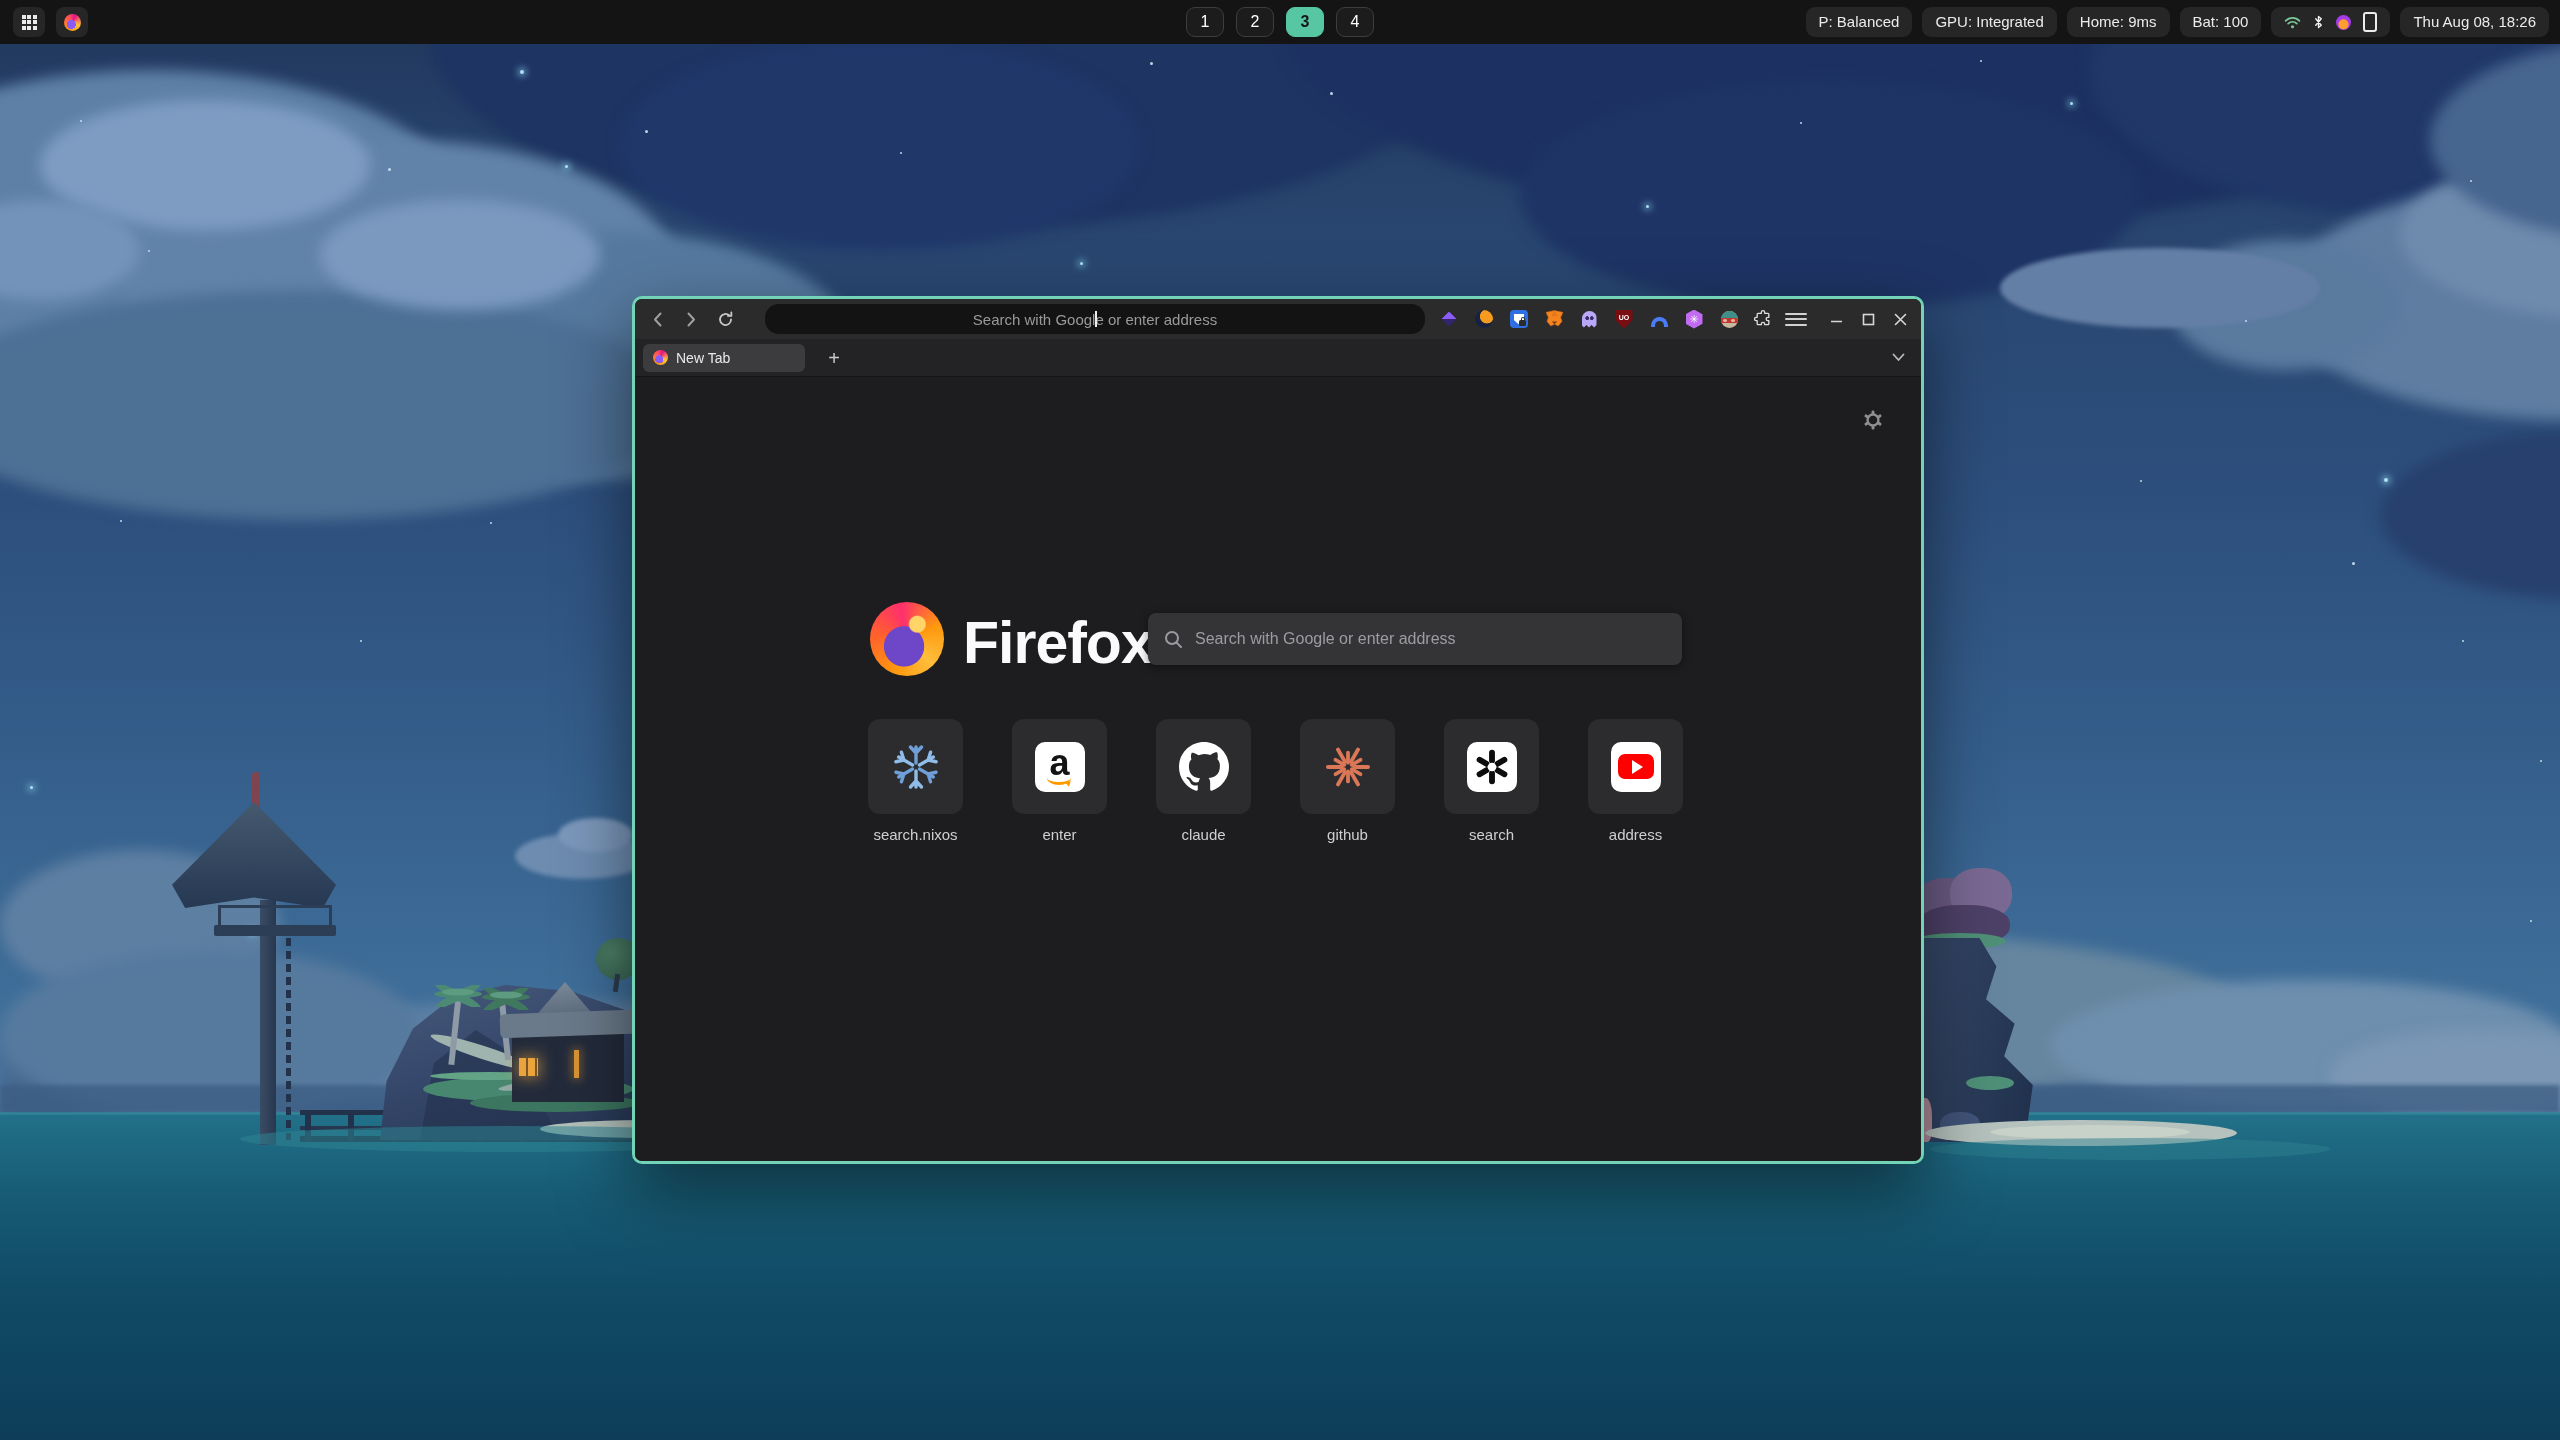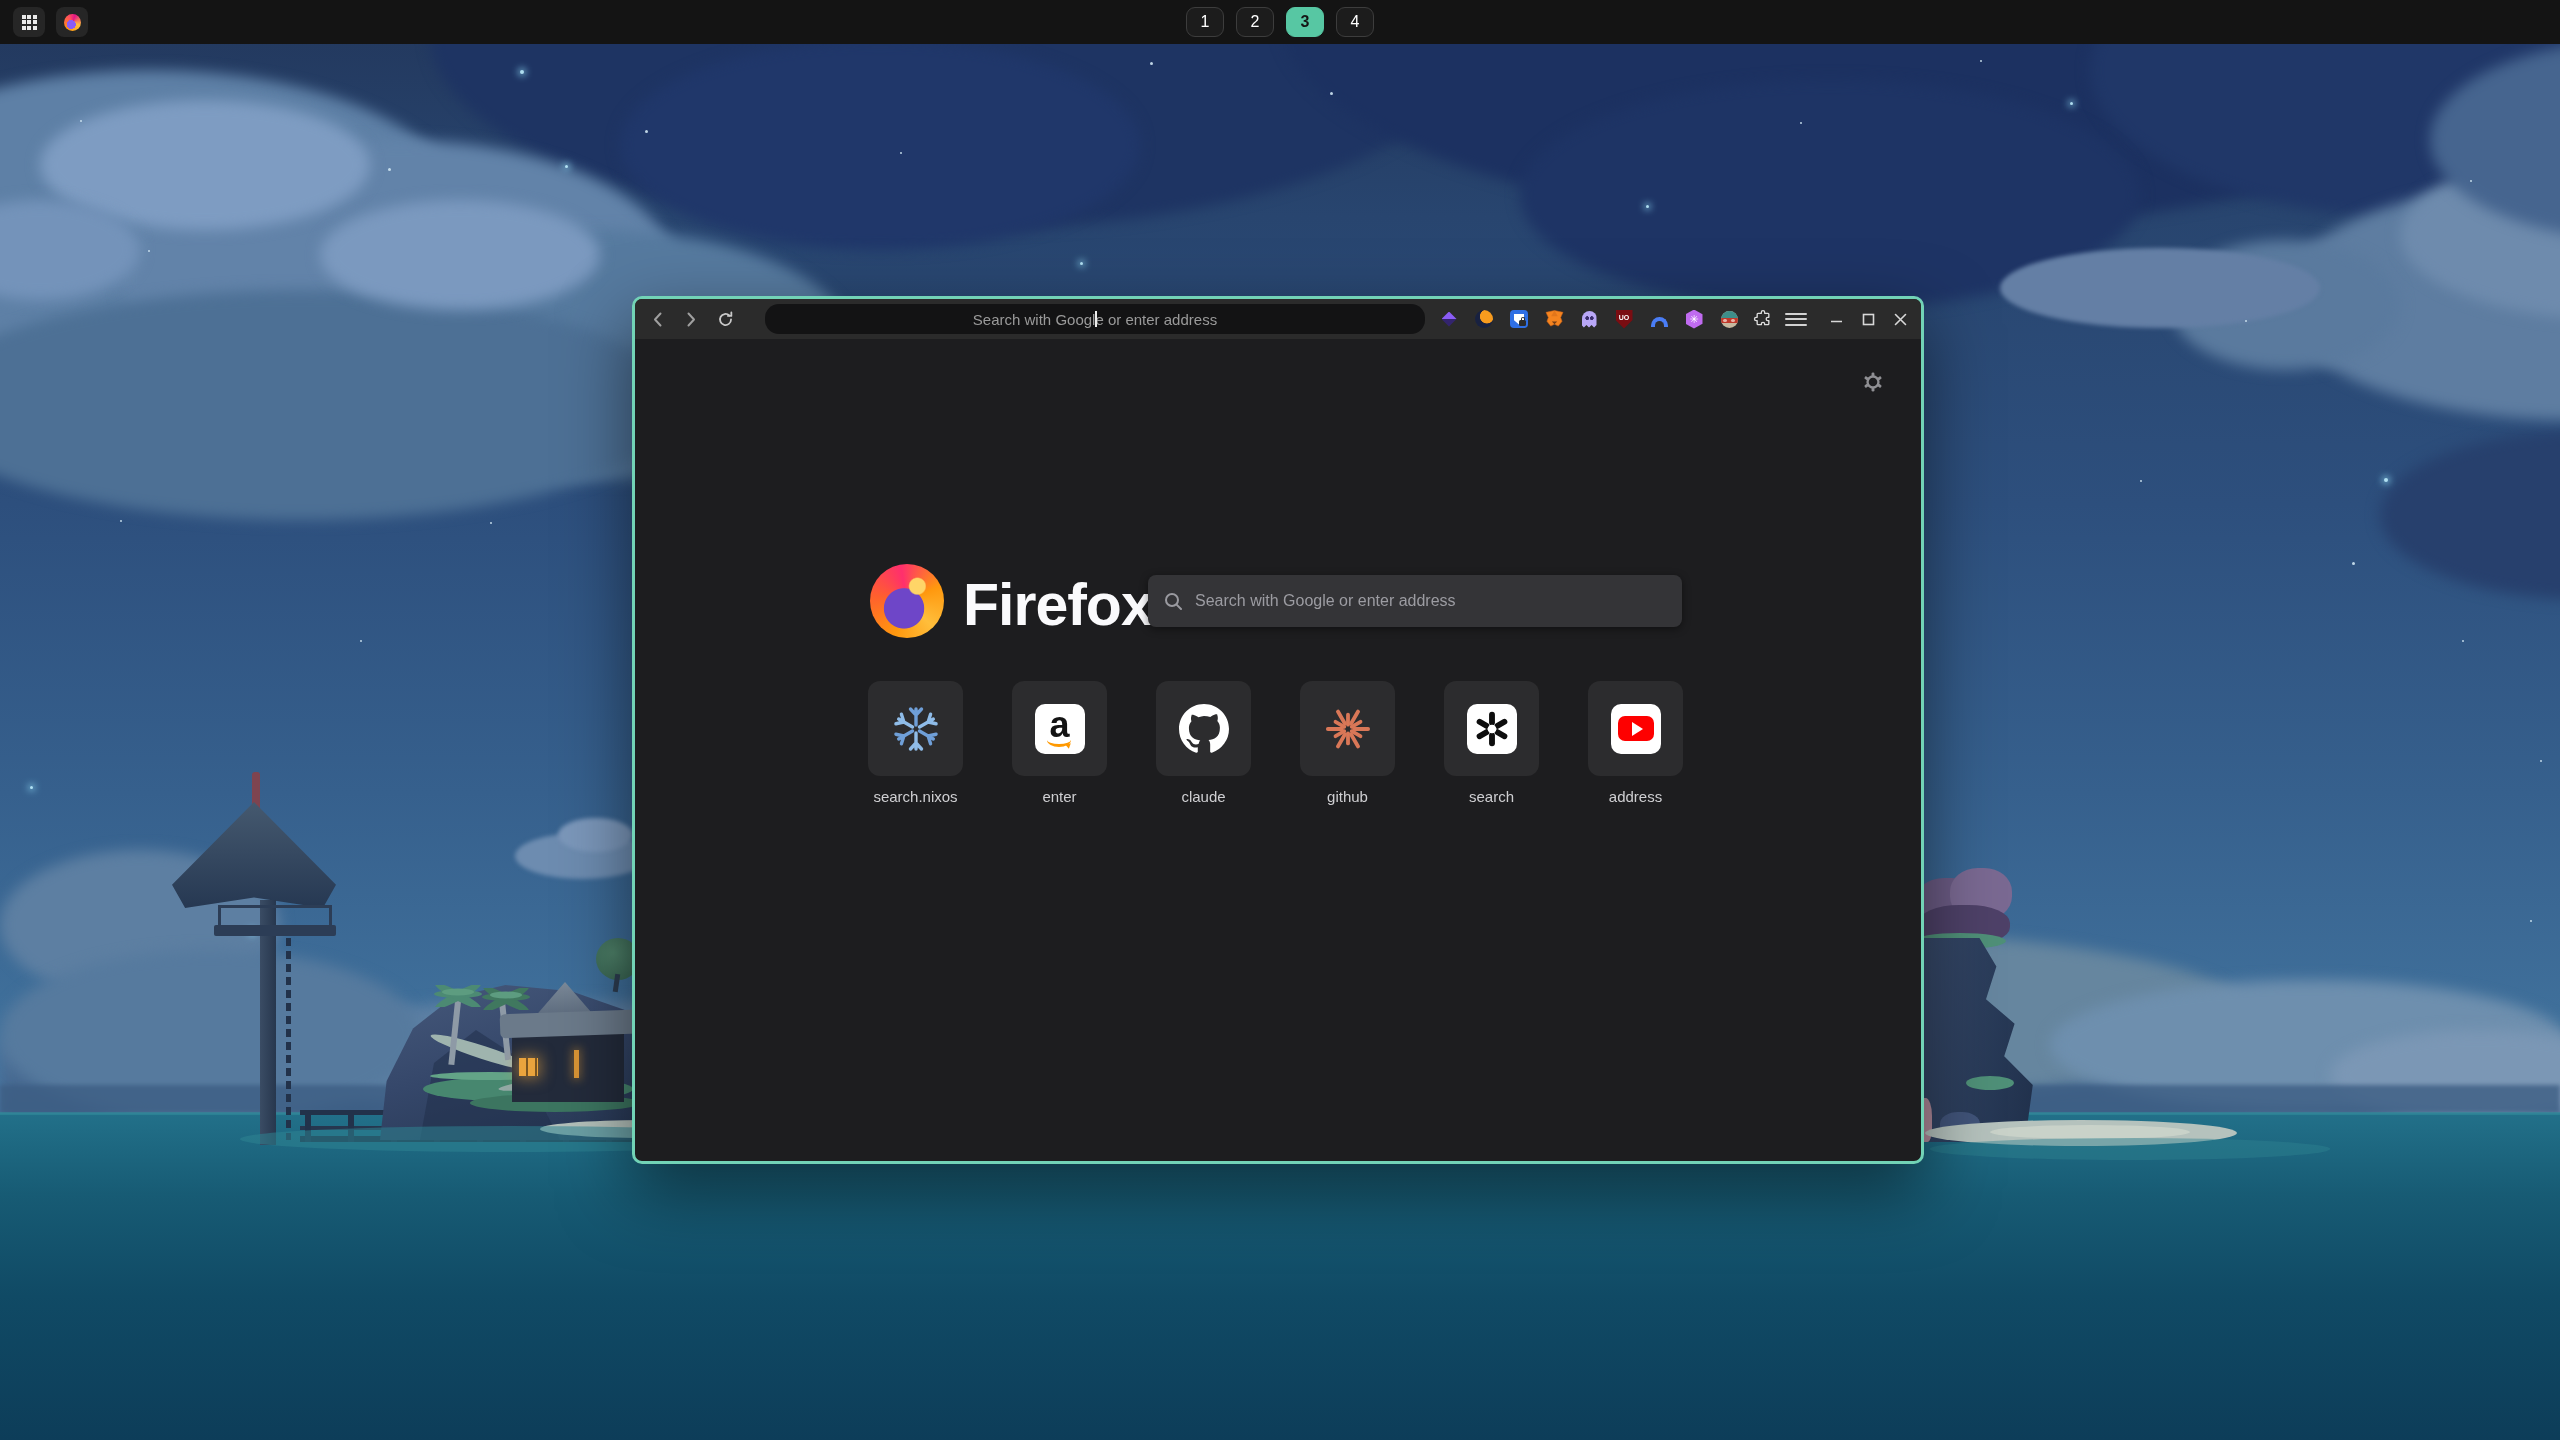--- a/index.html
+++ b/index.html
@@ -299,20 +299,39 @@
       <div class="ff-mini"></div>
     </div>
 
     <div class="workspaces">
       <div class="ws">1</div>
       <div class="ws">2</div>
       <div class="ws active">3</div>
       <div class="ws">4</div>
     </div>
 
+    <div class="tb-right">
+      <div class="pill">P: Balanced</div>
+      <div class="pill">GPU: Integrated</div>
+      <div class="pill">Home: 9ms</div>
+      <div class="pill">Bat: 100</div>
+      <div class="tray">
+        <svg width="17" height="13" viewBox="0 0 16 12">
+            <path d="M1.5 4.5a9 9 0 0 1 13 0" fill="none" stroke="#7cc79a" stroke-width="1.6" stroke-linecap="round"></path>
+            <path d="M3.9 7a5.8 5.8 0 0 1 8.2 0" fill="none" stroke="#7cc79a" stroke-width="1.6" stroke-linecap="round"></path>
+            <circle cx="8" cy="10" r="1.5" fill="#7cc79a"></circle>
+          </svg>
+        <svg width="11" height="16" viewBox="0 0 12 16">
+            <path d="M3 4.5 L9 11.5 L6 14 L6 2 L9 4.5 L3 11.5" fill="none" stroke="#f2f2f2" stroke-width="1.5" stroke-linejoin="round" stroke-linecap="round"></path>
+          </svg>
+        <div class="dot-indicator"></div>
+        <div class="phone-icon"></div>
+      </div>
+      <div class="pill">Thu Aug 08, 18:26</div>
+    </div>
   </div>
 
   <div class="window">
 
     <div class="toolbar">
       <div class="nav-btn">
         <svg width="9" height="15" viewBox="0 0 9 15">
             <path d="M7.5 1.5 L2 7.5 L7.5 13.5" fill="none" stroke="#9f9f9f" stroke-width="2" stroke-linecap="round" stroke-linejoin="round"></path>
           </svg>
       </div>
@@ -399,20 +418,32 @@
             </svg>
         </div>
         <div class="wc">
           <svg width="13" height="13" viewBox="0 0 13 13">
               <path d="M1.5 1.5 L11.5 11.5 M11.5 1.5 L1.5 11.5" stroke="#d8d8d8" stroke-width="1.6" stroke-linecap="round"></path>
             </svg>
         </div>
       </div>
     </div>
 
+    <div class="tabbar">
+      <div class="tab">
+        <div class="tab-mini"></div>
+        <span class="label">New Tab</span>
+      </div>
+      <div class="newtab-btn">+</div>
+      <div class="alltabs-btn">
+        <svg width="13" height="9" viewBox="0 0 13 9">
+            <path d="M1.5 1.5 L6.5 7 L11.5 1.5" fill="none" stroke="#b9b9b9" stroke-width="1.8" stroke-linecap="round" stroke-linejoin="round"></path>
+          </svg>
+      </div>
+    </div>
 
     <div class="content">
       <div class="gear">
         <svg width="20" height="20" viewBox="-11 -11 22 22">
             <g fill="#8f8f93">
               <rect x="-1.6" y="-10.5" width="3.2" height="4.5" rx="1.4"></rect>
               <rect x="-1.6" y="6" width="3.2" height="4.5" rx="1.4"></rect>
               <rect x="-1.6" y="-10.5" width="3.2" height="4.5" rx="1.4" transform="rotate(60)"></rect>
               <rect x="-1.6" y="6" width="3.2" height="4.5" rx="1.4" transform="rotate(60)"></rect>
               <rect x="-1.6" y="-10.5" width="3.2" height="4.5" rx="1.4" transform="rotate(120)"></rect>

